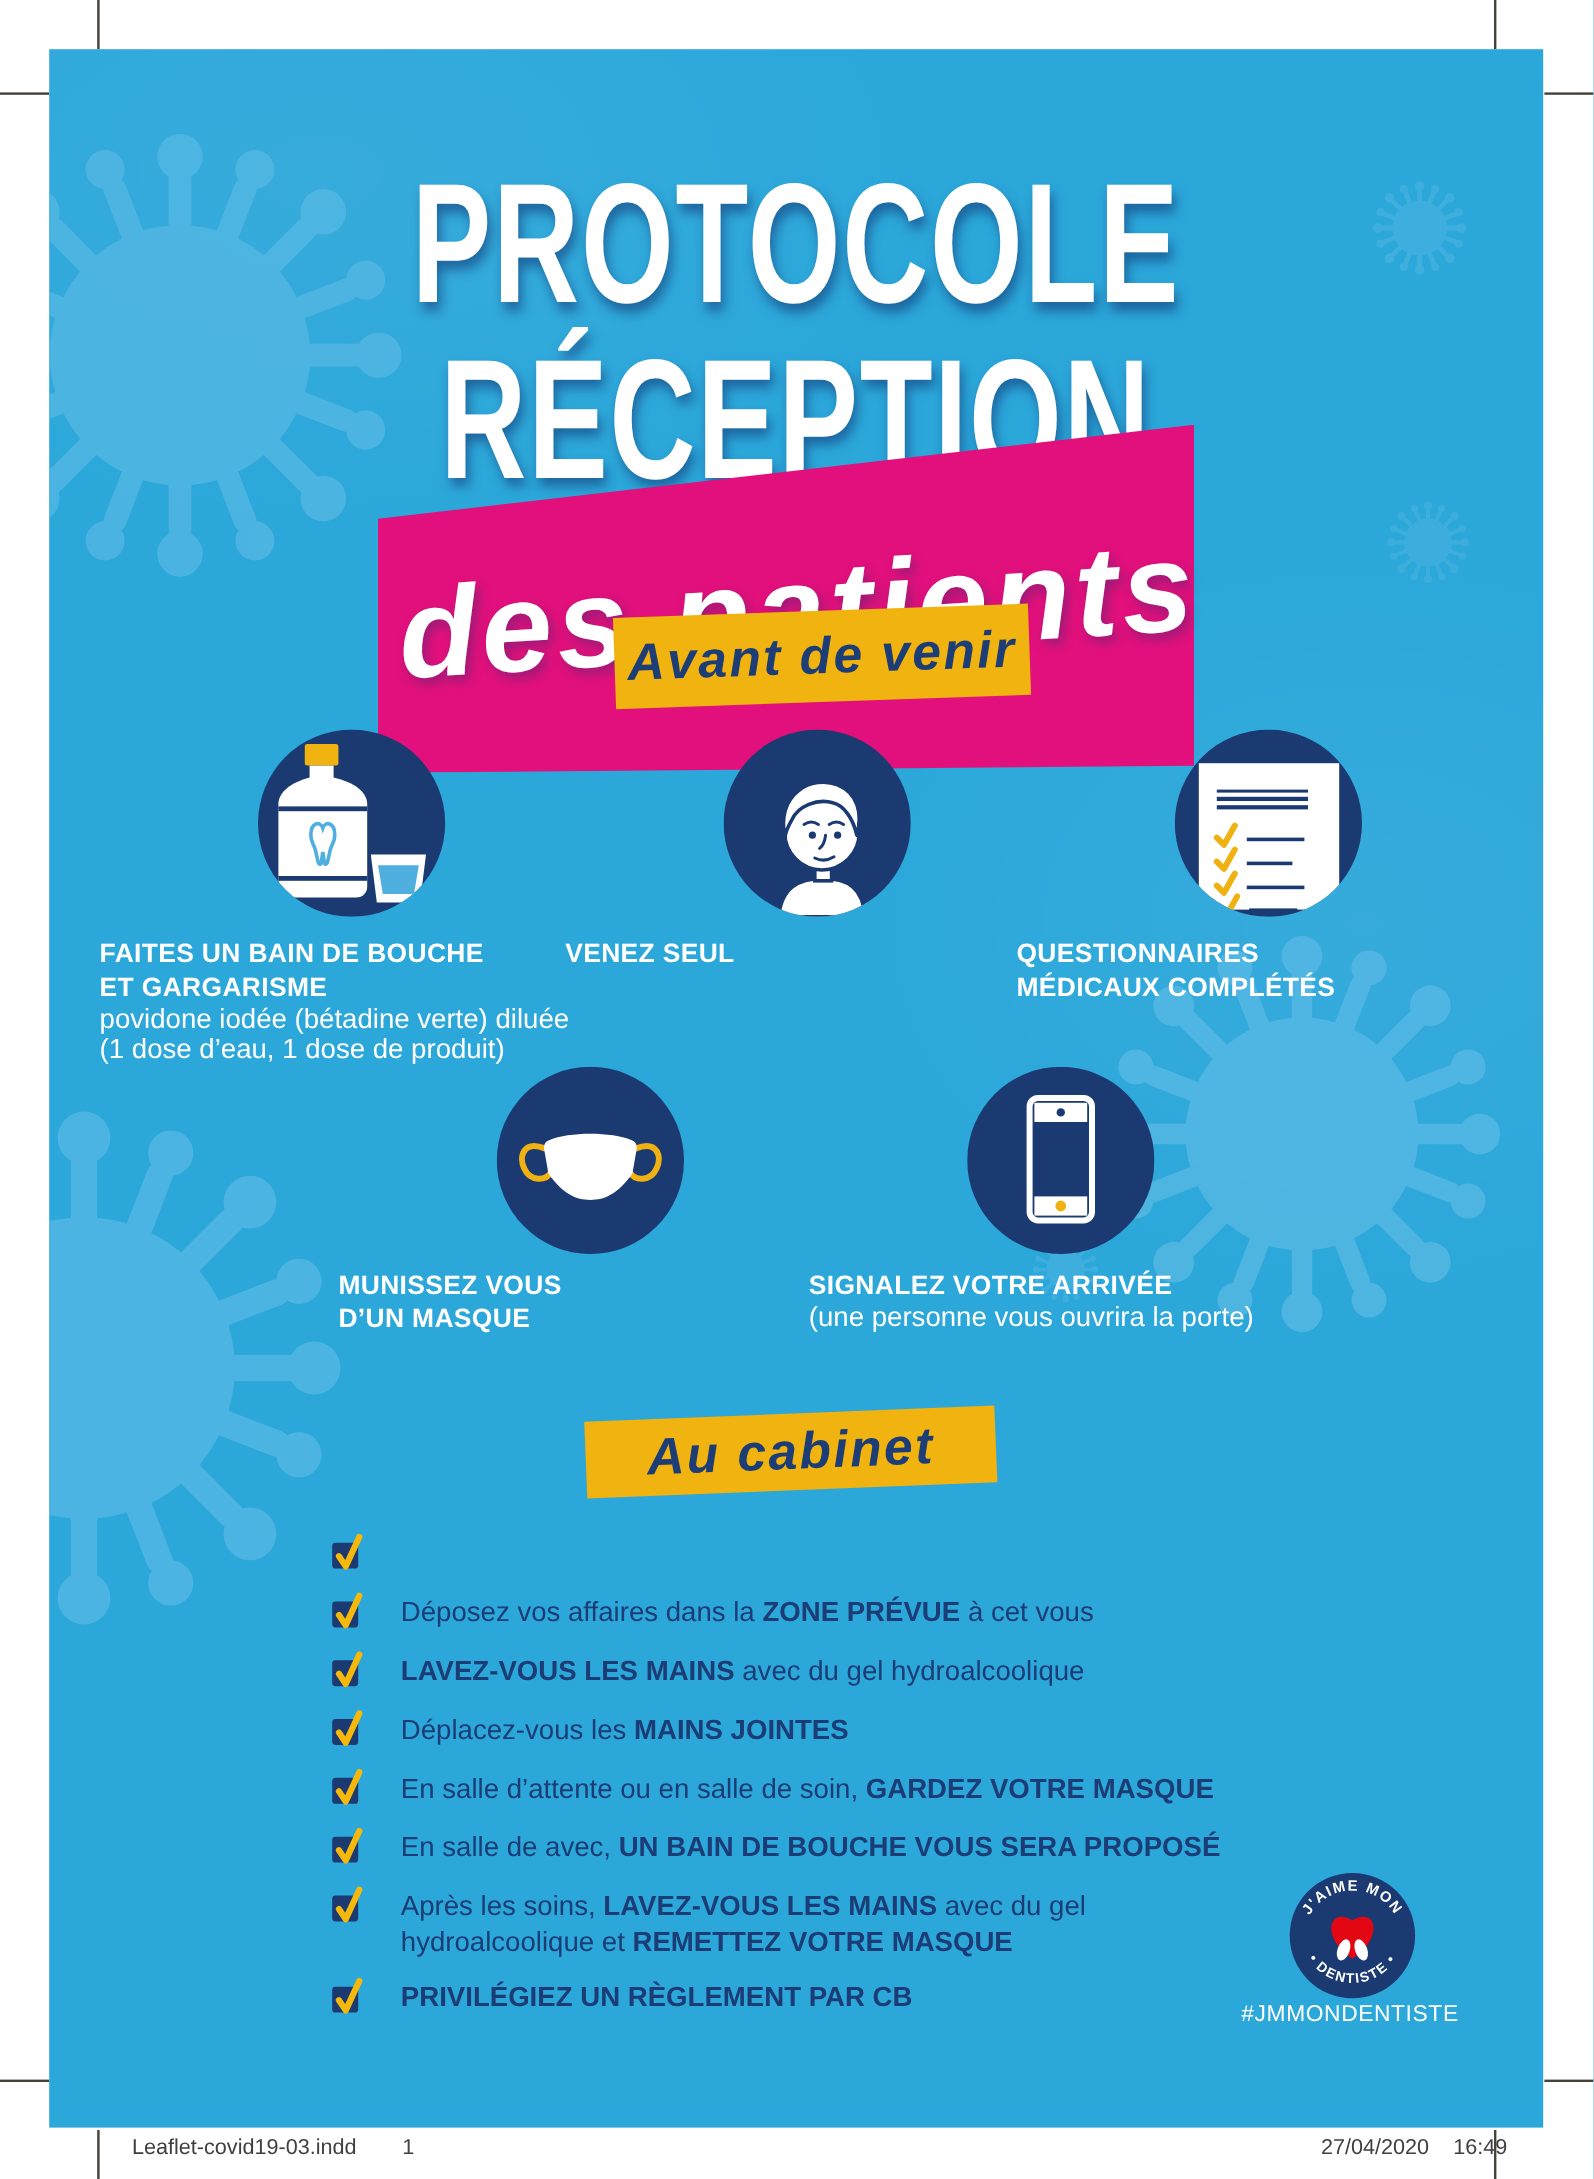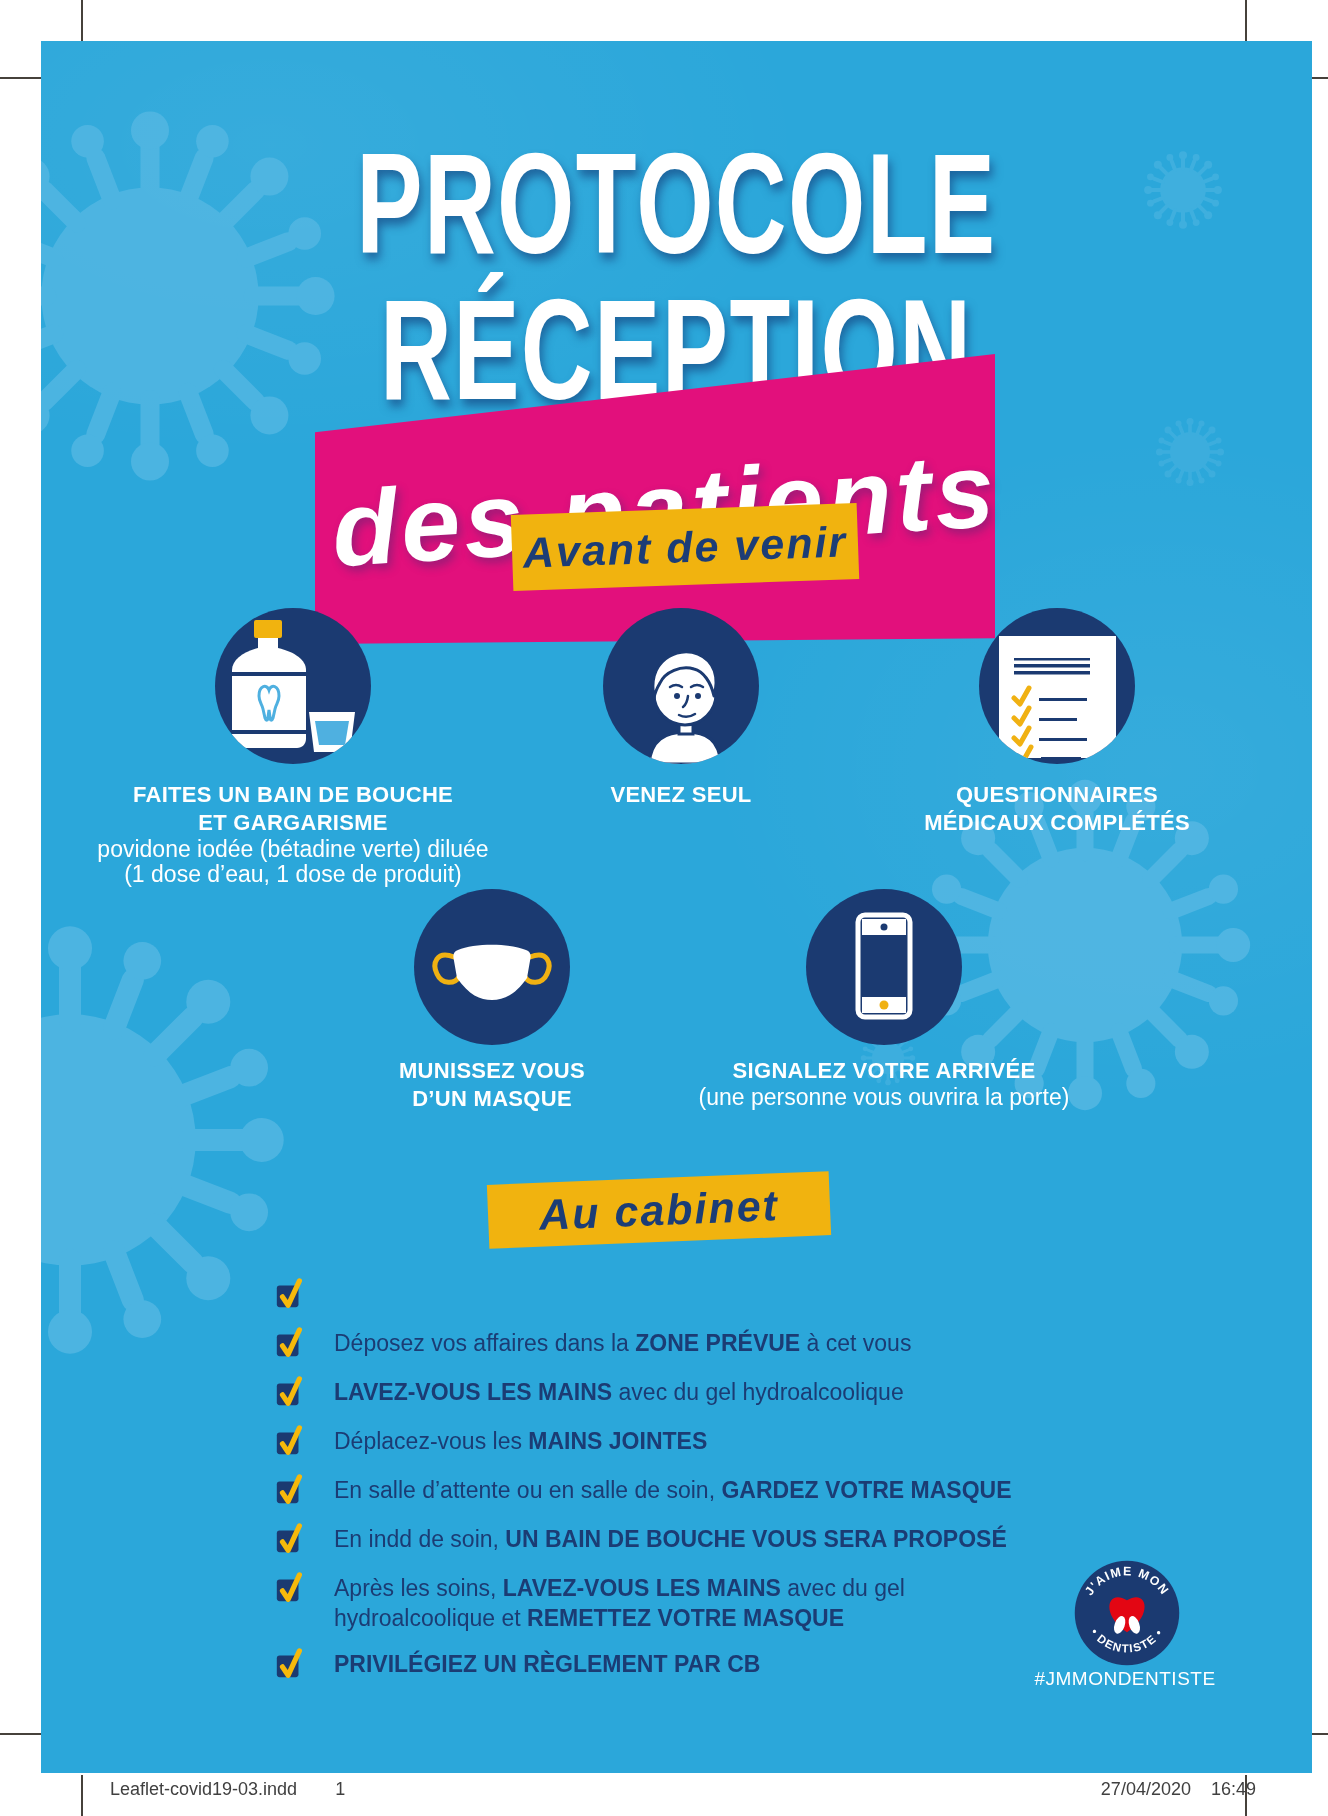--- a/index.html
+++ b/index.html
@@ -9,42 +9,41 @@
   }
   
   .mark{position:absolute;background:#46413b;}
   
   .poster{
     position:absolute;left:41px;top:41px;width:1245px;height:1732px;overflow:hidden;
     background:
       radial-gradient(900px 520px at 18% 6%, rgba(255,255,255,.055), transparent 60%),
       radial-gradient(760px 560px at 88% 42%, rgba(255,255,255,.05), transparent 60%),
       #2BA7DA;
-    padding-left: 26px;
   }
   .virus{position:absolute;color:#58B9E4;}
   
   .title-line{position:absolute;left:0;width:100%;text-align:center;color:#fff;
     font-weight:bold;font-size:142px;line-height:1;letter-spacing:2px;white-space:nowrap;}
   .title-line .squeeze{display:inline-block;transform:scaleX(.70);transform-origin:50% 50%;
     text-shadow:4px 7px 12px rgba(16,48,110,.55);}
   .pink-banner{position:absolute;left:274px;top:313px;width:680px;height:290px;background:#E2107C;
     clip-path:polygon(0 27%,100% 0%,100% 98%,0 100%);}
   .script{font-style:italic;font-weight:bold;}
   .title-script{position:absolute;left:224px;top:408px;width:800px;text-align:center;color:#fff;
     font-size:106px;letter-spacing:4px;transform:rotate(-3.5deg);white-space:nowrap;
     text-shadow:3px 5px 10px rgba(16,48,110,.35);}
   
   .yellow-banner{position:absolute;background:#F1B30F;display:flex;align-items:center;justify-content:center;}
   .yellow-banner .label{color:#1C3D76;font-size:43px;letter-spacing:2px;white-space:nowrap;}
   .banner-avant{left:471px;top:468px;width:346px;height:76px;transform:rotate(-2deg);}
   .banner-cabinet{left:447px;top:1137px;width:342px;height:64px;transform:rotate(-2.3deg);}
   
   .icon-circle{position:absolute;width:156px;height:156px;}
-  .card-label{position:absolute;width:420px;text-align:center;color:#fff;}
+  .card-label{position:absolute;width:420px;color:#fff;}
   .card-label .l{font-weight:bold;font-size:22px;line-height:28px;letter-spacing:.3px;}
   .card-label .s{font-size:23px;line-height:25px;}
   
   .checklist{position:absolute;left:233px;top:1238px;width:810px;}
   .check-row{display:flex;gap:28px;margin-bottom:16px;align-items:flex-start;}
   .check-row .box{flex:0 0 32px;width:32px;height:36px;margin-top:-3px;}
   .check-row .segs{color:#1B3C74;font-size:23px;line-height:30px;}
   .check-row .segs .b{font-weight:bold;}
   
   .badge{position:absolute;left:1031px;top:1517px;width:110px;height:110px;}
@@ -284,21 +283,21 @@
       <path d="M9 22 L15 31 L27 5" fill="none" stroke="#F6B90B" stroke-width="5.5" stroke-linecap="round" stroke-linejoin="round"></path>
     </svg>
     <div class="segs"><span>En salle d’attente ou en salle de soin, </span><span class="b">GARDEZ VOTRE MASQUE</span></div>
   </div>
 
   <div class="check-row">
     <svg class="box" viewBox="0 0 34 38">
       <rect x="3" y="10" width="23" height="23" rx="3" fill="#1B3A71"></rect>
       <path d="M9 22 L15 31 L27 5" fill="none" stroke="#F6B90B" stroke-width="5.5" stroke-linecap="round" stroke-linejoin="round"></path>
     </svg>
-    <div class="segs"><span>En indd de soin, </span><span class="b">UN BAIN DE BOUCHE VOUS SERA PROPOSÉ</span></div>
+    <div class="segs"><span>En salle de avec, </span><span class="b">UN BAIN DE BOUCHE VOUS SERA PROPOSÉ</span></div>
   </div>
 
   <div class="check-row">
     <svg class="box" viewBox="0 0 34 38">
       <rect x="3" y="10" width="23" height="23" rx="3" fill="#1B3A71"></rect>
       <path d="M9 22 L15 31 L27 5" fill="none" stroke="#F6B90B" stroke-width="5.5" stroke-linecap="round" stroke-linejoin="round"></path>
     </svg>
     <div class="segs"><span>Après les soins, </span><span class="b">LAVEZ-VOUS LES MAINS</span><span> avec du gel</span><br><span>hydroalcoolique et </span><span class="b">REMETTEZ VOTRE MASQUE</span></div>
   </div>
 

